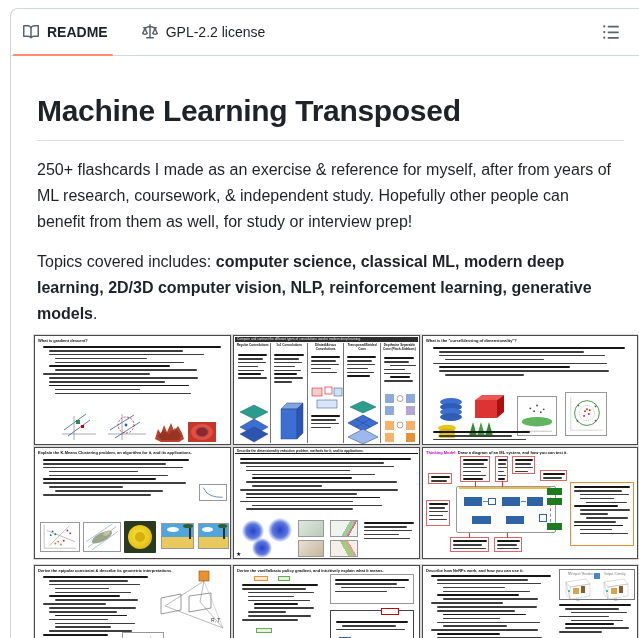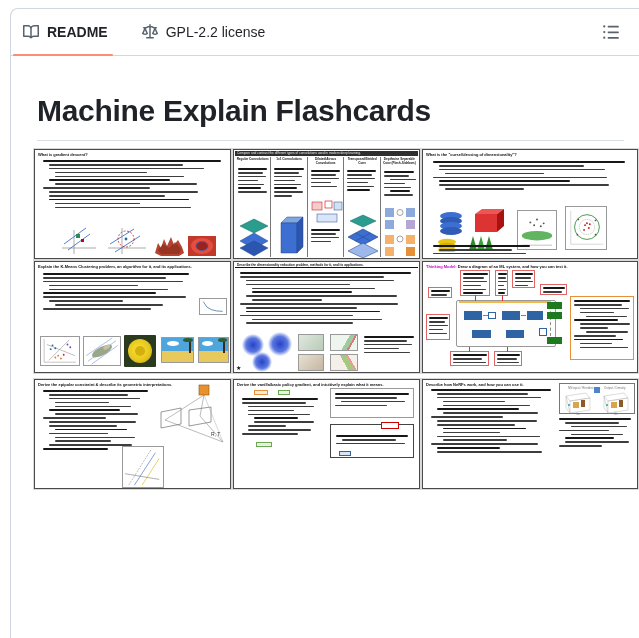--- a/index.html
+++ b/index.html
@@ -67,21 +67,23 @@
       <span>GPL-2.2 license</span>
     </button>
     <button class="toc-btn">
       <svg viewBox="0 0 16 16" width="18" height="18" fill="currentColor">
           <path d="M5.75 2.5h8.5a.75.75 0 0 1 0 1.5h-8.5a.75.75 0 0 1 0-1.5Zm0 5h8.5a.75.75 0 0 1 0 1.5h-8.5a.75.75 0 0 1 0-1.5Zm0 5h8.5a.75.75 0 0 1 0 1.5h-8.5a.75.75 0 0 1 0-1.5ZM2 14a1 1 0 1 1 0-2 1 1 0 0 1 0 2Zm1-6a1 1 0 1 1-2 0 1 1 0 0 1 2 0ZM2 4a1 1 0 1 1 0-2 1 1 0 0 1 0 2Z"></path>
         </svg>
     </button>
   </div>
 
   <div class="article">
-    <h1 class="page-title">Machine Explain Flashcards</h1>
+    <h1 class="page-title">Machine Learning Transposed</h1>
+    <p>250+ flashcards I made as an exercise &amp; reference for myself, after from years of ML research, coursework, &amp; independent study. Hopefully other people can benefit from them as well, for study or interview prep!</p>
+    <p class="topics"><span>Topics covered includes: </span><strong>computer science, classical ML, modern deep learning, 2D/3D computer vision, NLP, reinforcement learning, generative models</strong><span>.</span></p>
 
     <div class="collage">
 
       <div class="card" style="left:0;top:2px;width:197px;height:110px;">
         <div class="ctitle">What is gradient descent?</div>
         <div class="lines" style="left:8px;top:10px;width:184px;">
             <div class="tl" style="margin-left: 0px; width: 97%; background: rgb(23, 23, 23);"></div>
             <div class="tl" style="margin-left: 6px; width: 73%;"></div>
             <div class="tl" style="margin-left: 6px; width: 84%;"></div>
             <div class="tl" style="margin-left: 12px; width: 50%;"></div>

